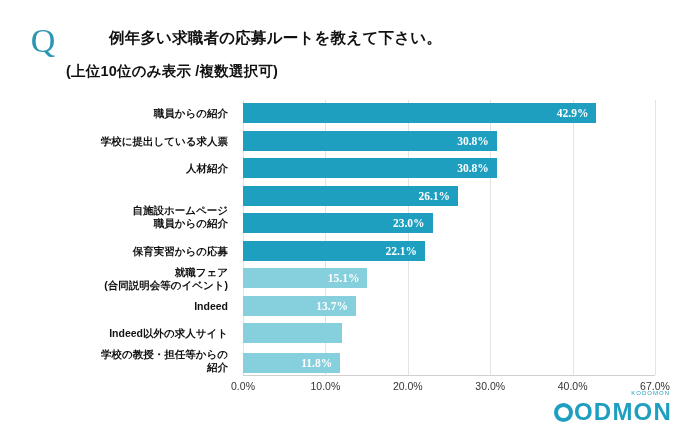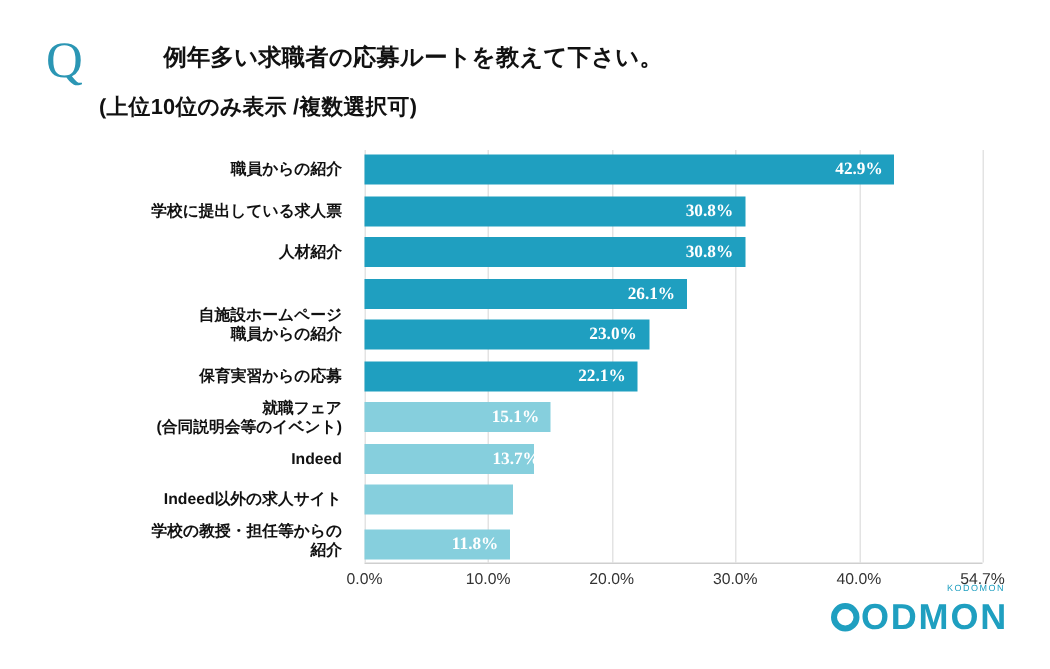--- a/index.html
+++ b/index.html
@@ -254,38 +254,38 @@
           <div class="row" style="top: 137.5px;">
             <div class="bar" style="width: 182.104px;"></div>
             <div class="bar-value" style="left: 0px; width: 174.104px;">22.1%</div>
           </div>
           <div class="row" style="top: 165px;">
             <div class="bar light" style="width: 124.424px;"></div>
             <div class="bar-value" style="left: 0px; width: 116.424px;">15.1%</div>
           </div>
           <div class="row" style="top: 192.5px;">
             <div class="bar light" style="width: 112.888px;"></div>
-            <div class="bar-value" style="left: 12px; width: 104.888px;">13.7%</div>
+            <div class="bar-value" style="left: 0px; width: 104.888px;">13.7%</div>
           </div>
           <div class="row" style="top: 220px;">
             <div class="bar light" style="width: 98.88px;"></div>
           </div>
           <div class="row" style="top: 250px;">
             <div class="bar light" style="width: 97.232px;"></div>
             <div class="bar-value" style="left: 0px; width: 89.232px;">11.8%</div>
           </div>
         </div>
     </div>
     <div class="xticks" id="xticks">
         <div class="xtick" style="left: 0px;">0.0%</div>
         <div class="xtick" style="left: 82.4px;">10.0%</div>
         <div class="xtick" style="left: 164.8px;">20.0%</div>
         <div class="xtick" style="left: 247.2px;">30.0%</div>
         <div class="xtick" style="left: 329.6px;">40.0%</div>
-        <div class="xtick" style="left: 412px;">54.7%</div>
+        <div class="xtick" style="left: 412px;">67.0%</div>
       </div>
   </div>
 
   <div class="logo">
     <div class="logo-sub">KODOMON</div>
     <div class="logo-main">
       <span class="ring"></span><span id="logo-text">ODMON</span>
     </div>
   </div>
 

